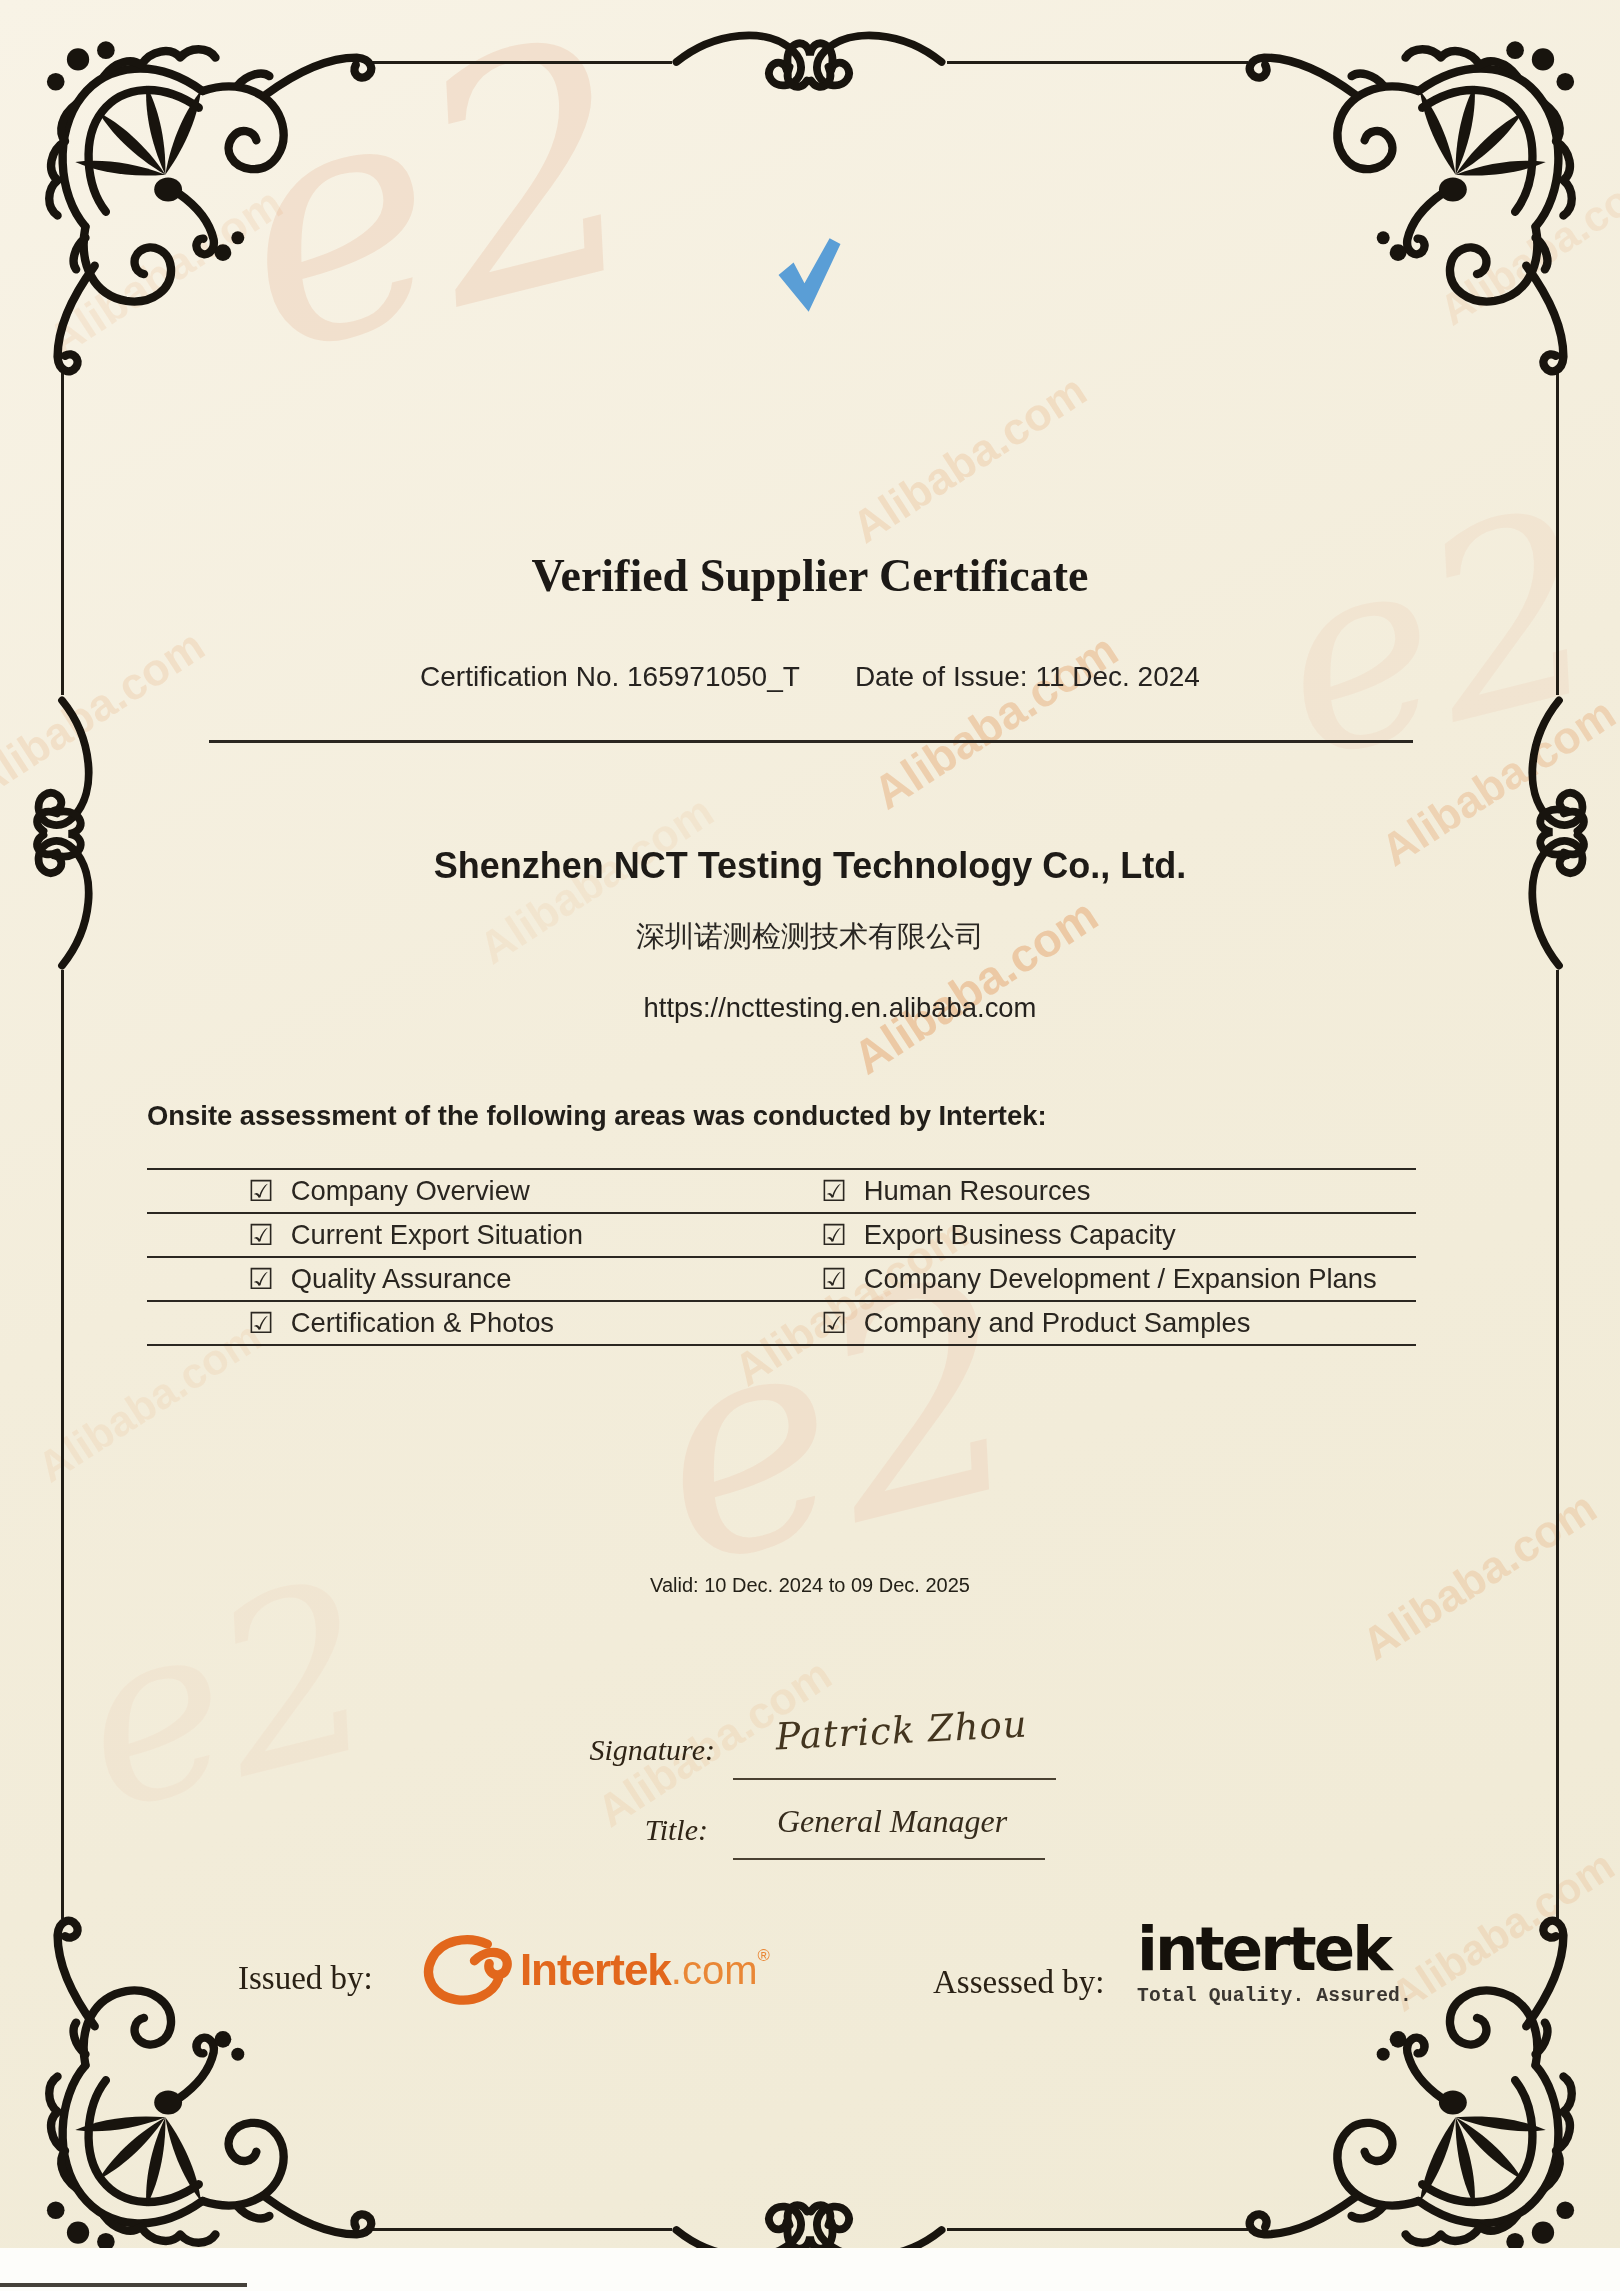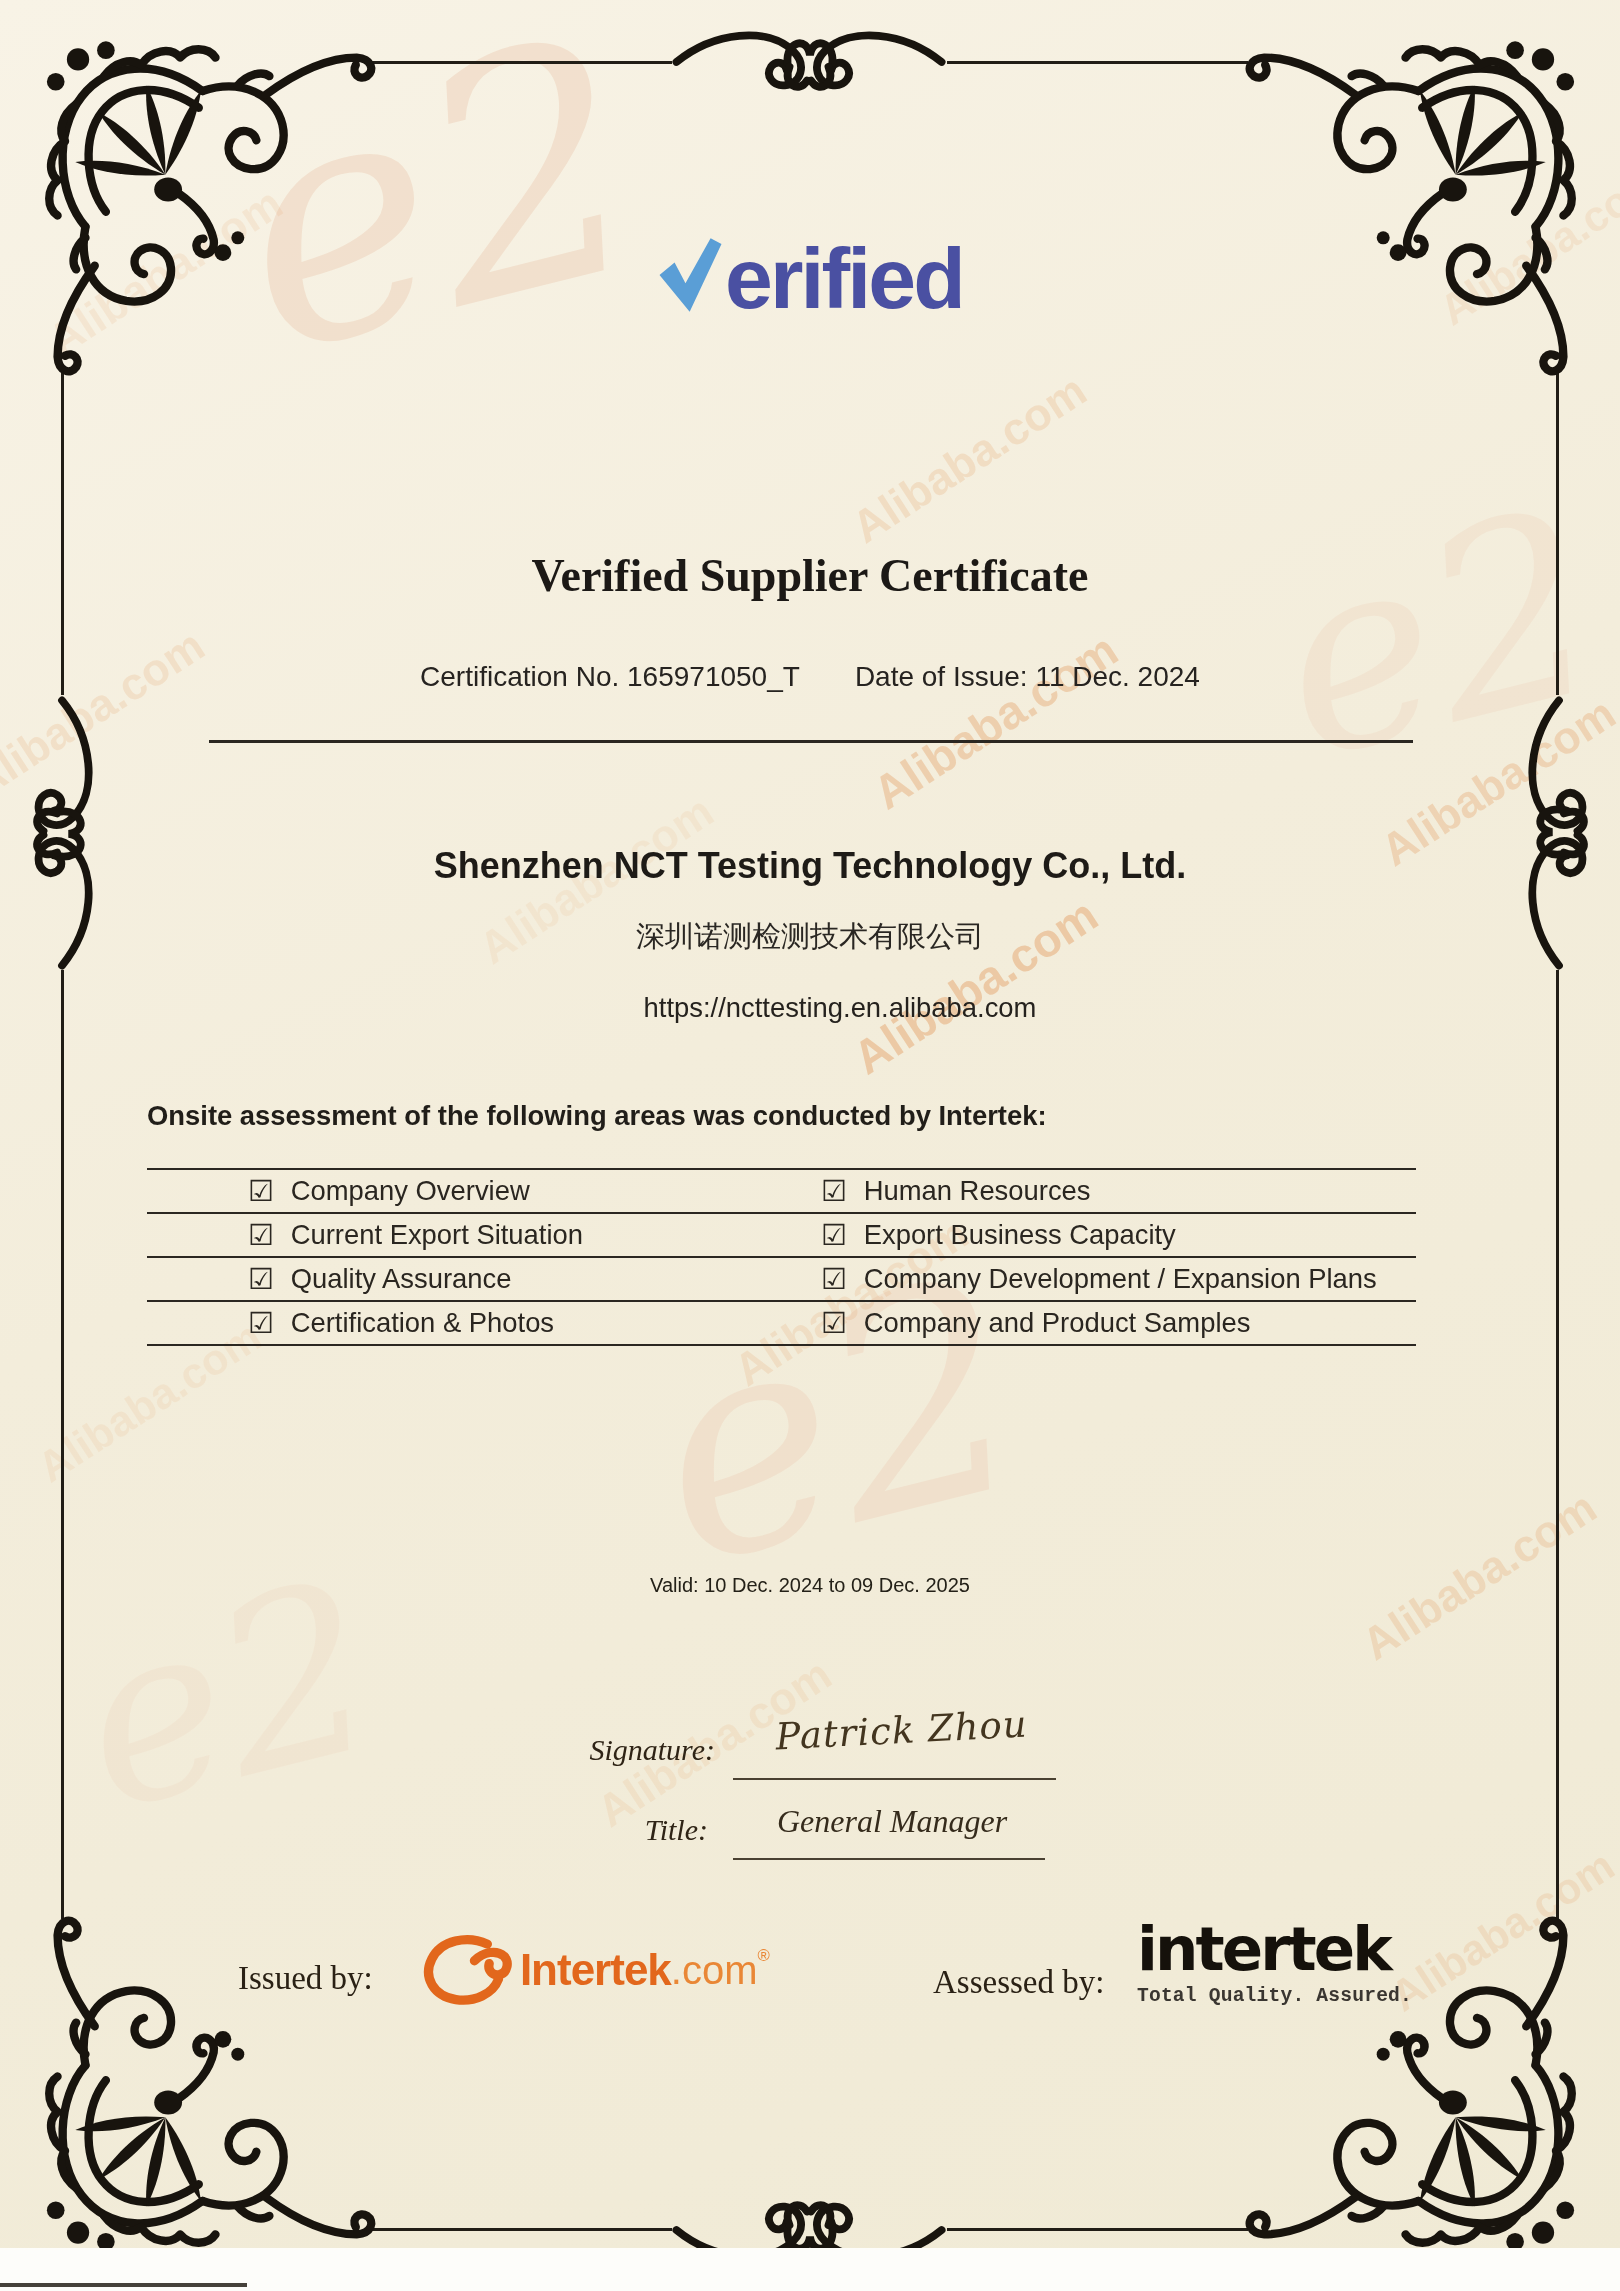--- a/index.html
+++ b/index.html
@@ -239,21 +239,20 @@
       <path d="M276,41 C238,10 182,4 156,30 C142,44 148,63 165,65 C177,66 185,55 179,46 C174,39 164,41 163,49"></path>
       <path d="M118,42 C116,20 138,14 141,34 C144,14 166,20 164,42"></path>
       <path d="M120,46 C112,64 130,74 138,60 M160,46 C168,64 150,74 142,60"></path>
     </g>
   </svg>
 
   <div id="vlogo" class="center">
     <svg width="67" height="84" viewBox="0 0 80 96">
       <path d="M3,48 L21,33 L34,58 L64,4 L77,11 L39,92 Z" fill="#5a9ed6"></path>
     </svg>
-    <span class="vtxt">erified</span>
   </div>
 
   <div id="title" class="center">Verified Supplier Certificate</div>
 
   <div id="certline" class="center">
     <span>Certification No. 165971050_T</span>
     <span>Date of Issue: 11 Dec. 2024</span>
   </div>
 
   <div class="rule" style="left:209px;top:740px;width:1204px;height:2.9px;"></div>

